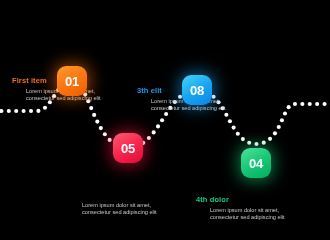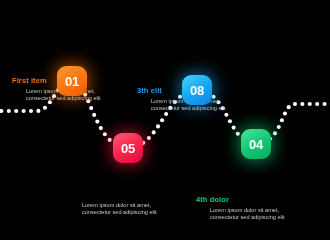--- a/index.html
+++ b/index.html
@@ -66,20 +66,21 @@
     background: linear-gradient(150deg, #ff5a74 0%, #f8284f 48%, #e2083a 100%);
     box-shadow: 0 0 16px 3px rgba(245,20,60,0.55);
   }
   .badge-3 {
     background: linear-gradient(150deg, #45d3fb 0%, #1aa8f0 48%, #0d83e6 100%);
     box-shadow: 0 0 16px 3px rgba(25,160,240,0.55);
   }
   .badge-4 {
     background: linear-gradient(150deg, #4ce39a 0%, #17ca78 48%, #05ab5e 100%);
     box-shadow: 0 0 16px 3px rgba(20,205,120,0.55);
+    margin-top: 19px;
   }
 </style>
 </head>
 <body>
 
 <div id="infographic">
 
   <svg id="curve-layer" viewBox="0 0 330 220">
       <path d="M -6 111 L 37 111 C 52 111, 56 81, 72 81 C 90 81, 94 148, 128 148 C 160 148, 166 90, 197 90 C 228 90, 228 144, 256 144 C 282 144, 282 104, 294 104 L 336 104" fill="none" stroke="none"></path>
       <circle cx="-6.00" cy="111.00" r="2.05" fill="#ffffff"></circle>

